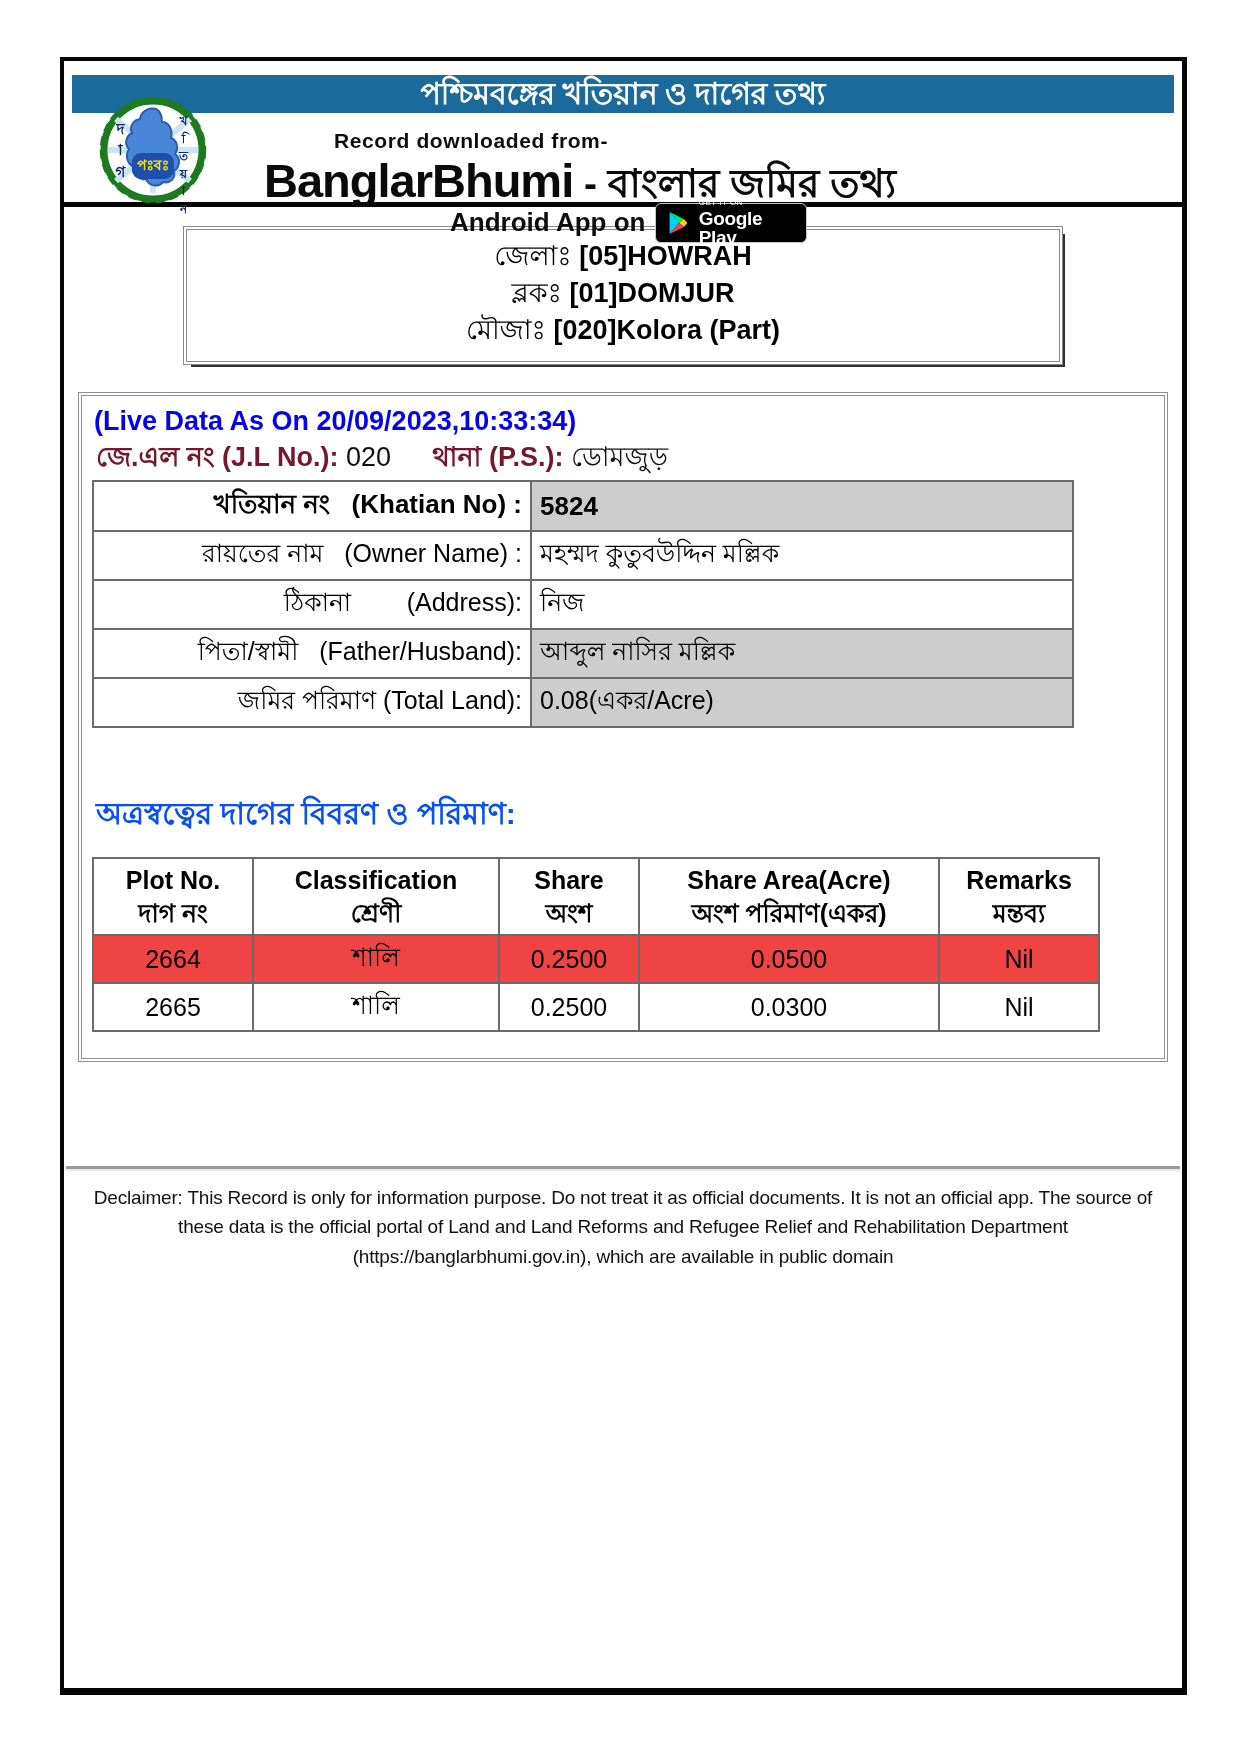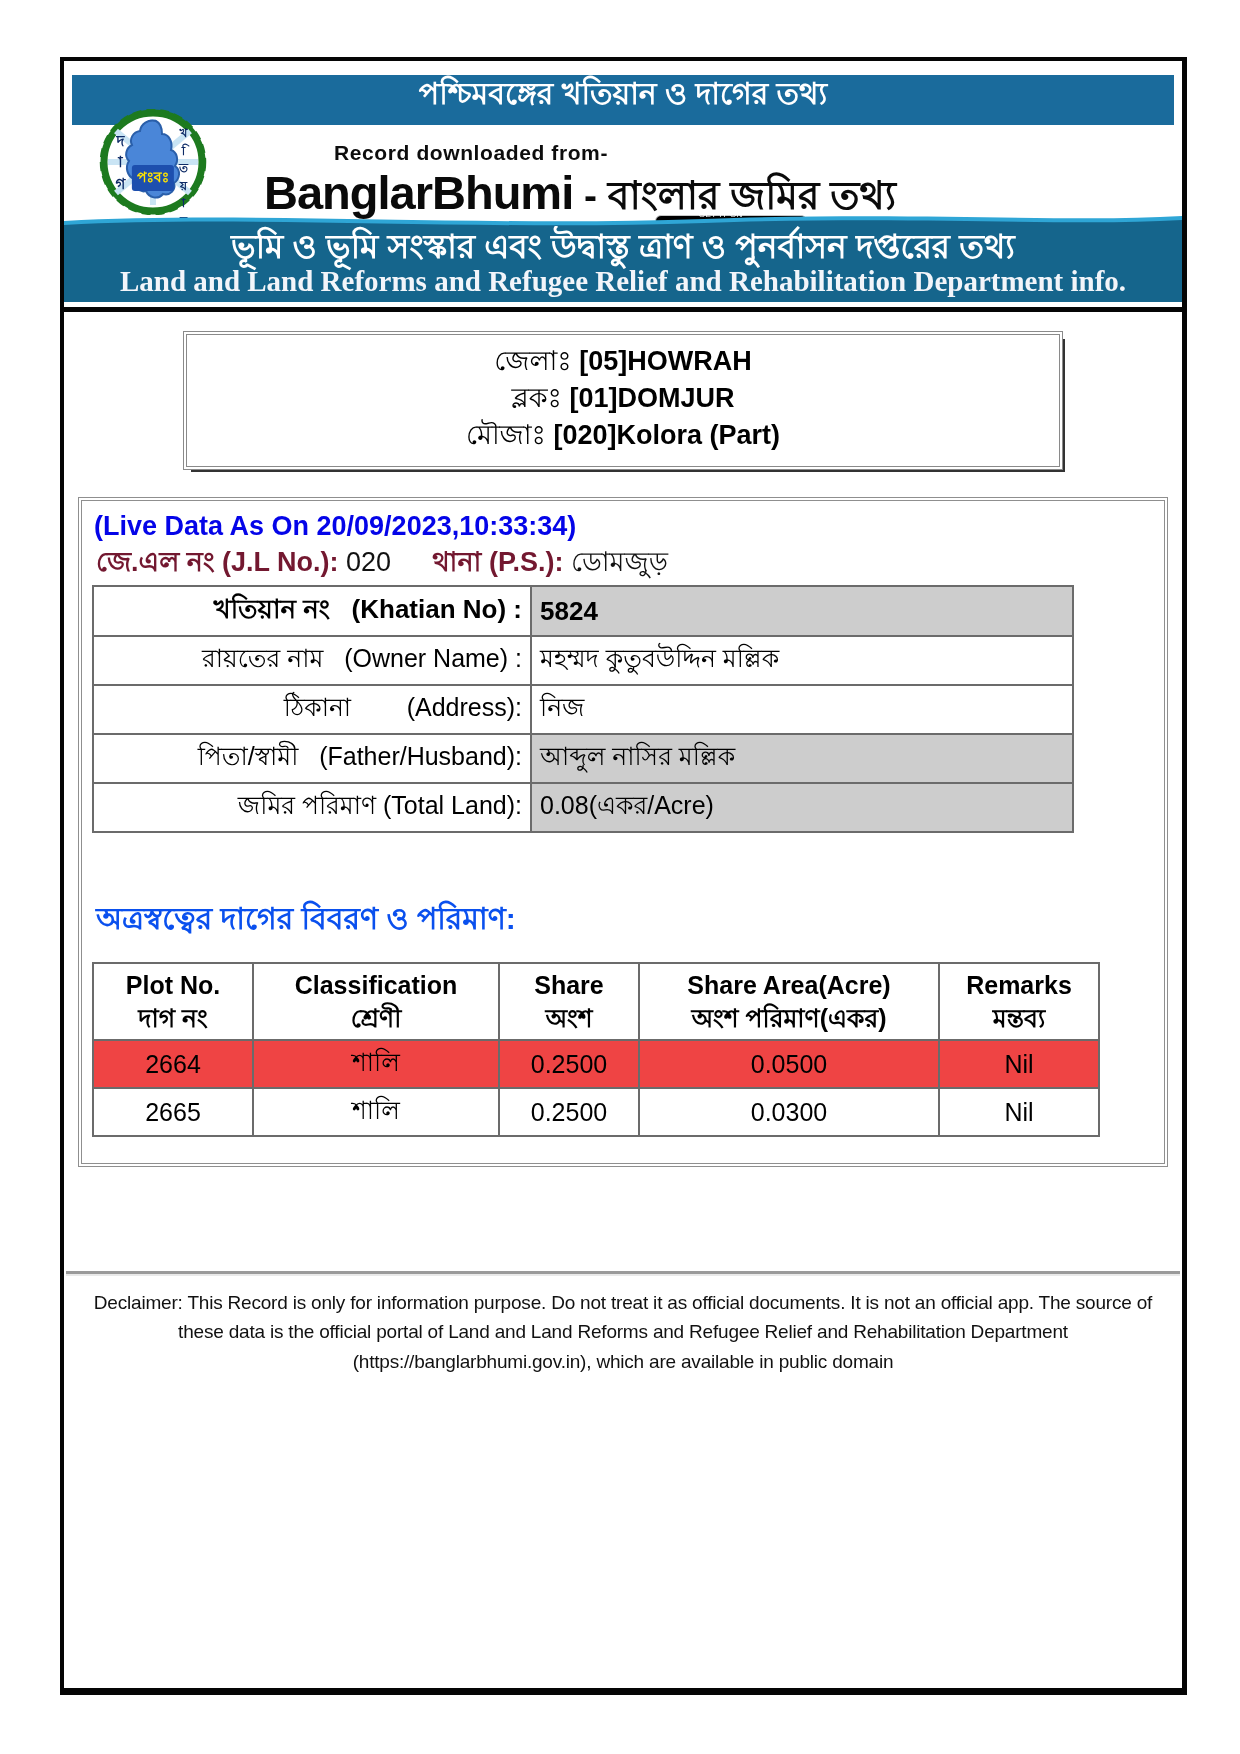--- a/index.html
+++ b/index.html
@@ -8,36 +8,36 @@
     font-family:"Liberation Sans","DejaVu Sans",sans-serif;color:#000;
     -webkit-font-smoothing:antialiased;
   }
   .doc{
     position:absolute;left:60px;top:57px;width:1118px;height:1627px;
     border:4px solid #050505;border-bottom-width:7px;border-right-width:5px;
     background:#fff;overflow:hidden;
   }
   
   .band1{
-    margin:14px 8px 0 8px;height:50px;background:#1a6b9c;
-    color:#fff;text-align:center;font-size:30px;font-weight:bold;line-height:38px;
+    margin:14px 8px 0 8px;height:38px;background:#1a6b9c;
+    color:#fff;text-align:center;font-size:30px;font-weight:bold;line-height:38px;font-family:Liberation Serif, serif;
   }
   .masthead{position:relative;height:84px;}
   .logo{position:absolute;left:16px;top:-16px;width:146px;height:106px;}
   .logo svg{position:absolute;left:0;top:0;}
   .logo .v{
     position:absolute;writing-mode:vertical-rl;text-orientation:upright;
     font-size:15px;font-weight:bold;color:#0d2a66;letter-spacing:1px;line-height:1;
   }
   .logo .v.left{left:34px;top:22px;}
   .logo .v.right{right:36px;top:16px;font-size:12px;}
   .logo .pb{
     position:absolute;left:50%;top:56px;transform:translateX(-50%);
     background:#1d4fae;color:#ffe400;font-size:14px;font-weight:bold;
-    padding:1px 5px;border-radius:3px;white-space:nowrap;
+    padding:1px 5px;border-radius:9px;white-space:nowrap;
   }
   .mast{padding-left:200px;padding-top:16px;}
   .mast .rec{font-size:21px;font-weight:bold;letter-spacing:.6px;margin-left:70px;color:#0d0d0d;}
   .mast .brandline{line-height:1.02;margin-top:4px;white-space:nowrap;}
   .mast .brand{font-size:47px;font-weight:bold;letter-spacing:-1px;color:#0a0a0a;}
   .mast .brand-suffix{font-size:39px;font-weight:bold;color:#0a0a0a;}
   .mast .appline{margin-left:186px;margin-top:-2px;display:flex;align-items:center;gap:10px;}
   .mast .appon{font-size:26px;font-weight:bold;color:#0d0d0d;}
   .gplay{
     display:inline-flex;align-items:center;background:#000;border:1px solid #c9c9c9;
@@ -146,28 +146,20 @@
           </svg>
           <span class="txt">
             <span class="g1">GET IT ON</span>
             <span class="g2">Google Play</span>
           </span>
         </span>
       </div>
     </div>
   </div>
 
-  <div class="band2">
-    <svg class="wave" viewBox="0 0 1118 14" preserveAspectRatio="none">
-      <path d="M0,9 C180,-1 420,15 640,7 C860,-1 1000,11 1118,4 L1118,14 L0,14 Z" fill="#2fa6d6"></path>
-      <path d="M0,13 C180,3 420,19 640,11 C860,3 1000,15 1118,8 L1118,14 L0,14 Z" fill="#15658c"></path>
-    </svg>
-    <div class="bn">ভূমি ও ভূমি সংস্কার এবং উদ্বাস্তু ত্রাণ ও পুনর্বাসন দপ্তরের তথ্য</div>
-    <div class="en">Land and Land Reforms and Refugee Relief and Rehabilitation Department info.</div>
-  </div>
 
   <div class="black-rule"></div>
 
   <div class="locbox">
     <div class="line">
       <span class="lab">জেলাঃ </span><span class="val">[05]HOWRAH</span>
     </div>
     <div class="line">
       <span class="lab">ব্লকঃ </span><span class="val">[01]DOMJUR</span>
     </div>

